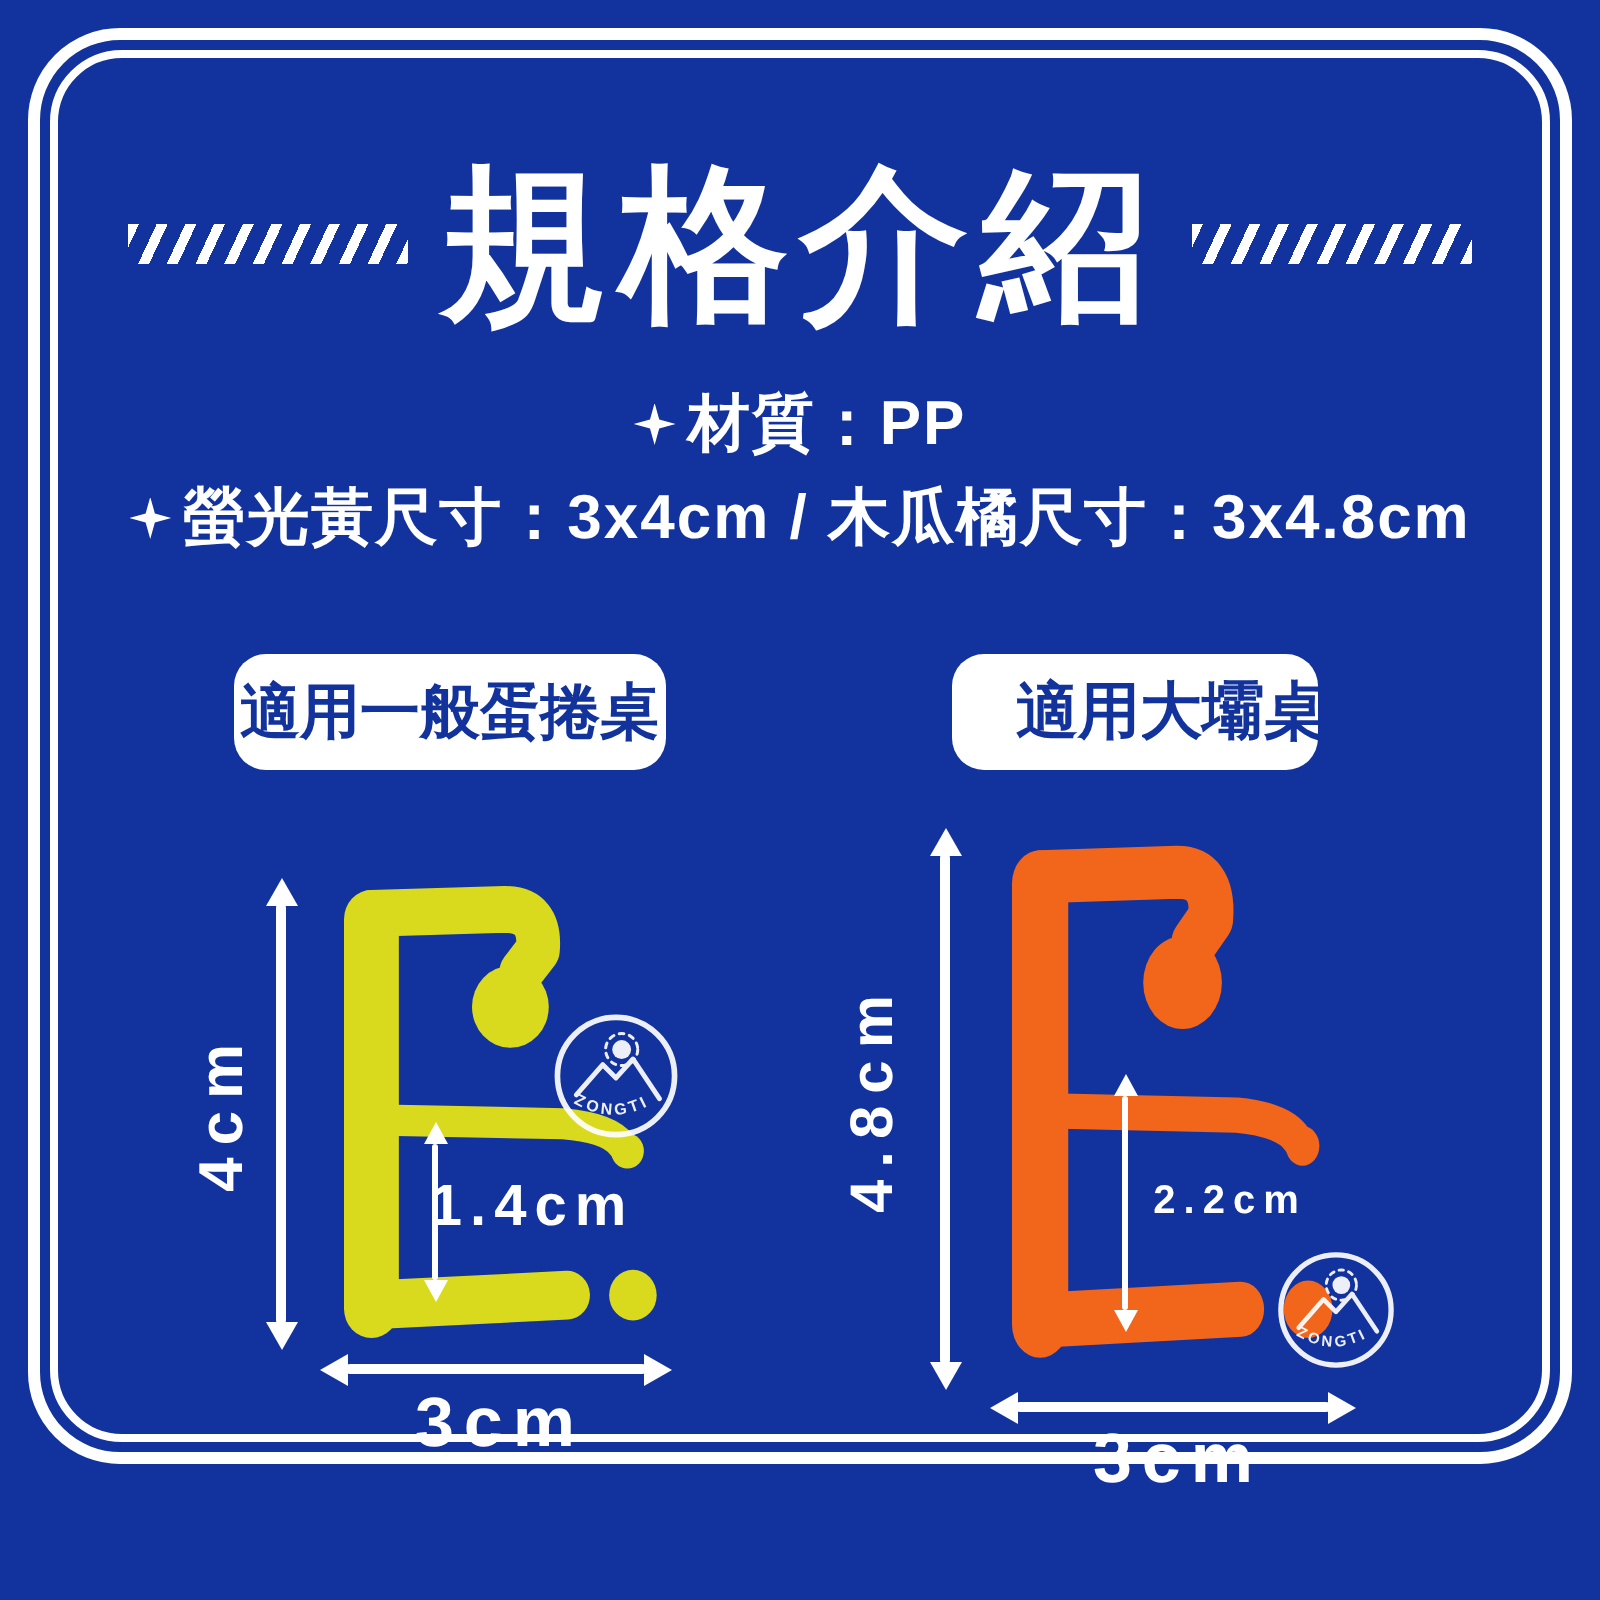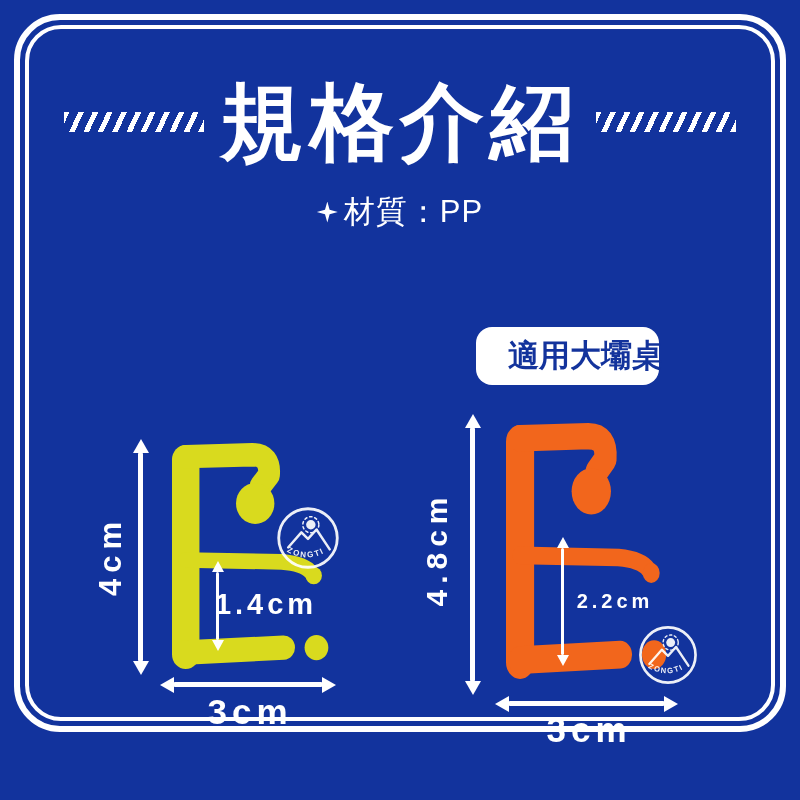--- a/index.html
+++ b/index.html
@@ -17,21 +17,21 @@
   
   .title-row{position:absolute;top:70px;left:0;width:100%;height:104px;
     display:flex;align-items:center;justify-content:center;gap:16px;}
   .slash-strip{width:140px;height:20px;
     background:repeating-linear-gradient(115deg,#fff 0 5px,transparent 5px 13px);}
   .page-title{font-size:84px;font-weight:900;letter-spacing:6px;line-height:1;
     white-space:nowrap;}
 
   
   .spec-line{position:absolute;left:0;width:100%;display:flex;
-    justify-content:center;align-items:center;font-size:31px;font-weight:400;
+    justify-content:center;align-items:center;font-size:31px;font-weight:700;
     letter-spacing:1px;white-space:nowrap;}
   .spec-line-1{top:191px;gap:52px;}
   .spec-line-2{top:238px;}
   .spec-item{display:flex;align-items:center;gap:6px;}
   .star{display:inline-block;width:21px;height:21px;background:#fff;flex:0 0 auto;
     clip-path:polygon(50% 0,61% 39%,100% 50%,61% 61%,50% 100%,39% 61%,0 50%,39% 39%);}
 
   
   .badge{position:absolute;background:#fff;border-radius:16px;height:58px;
     display:flex;align-items:center;justify-content:center;
@@ -120,21 +120,30 @@
     <div class="slash-strip"></div>
   </div>
 
   <div class="spec-line spec-line-1">
     <div class="spec-item">
       <span class="star"></span>
       <span>材質：PP</span>
     </div>
   </div>
 
+  <div class="spec-line spec-line-2">
+    <div class="spec-item">
+      <span class="star"></span>
+      <span>螢光黃尺寸：3x4cm / 木瓜橘尺寸：3x4.8cm</span>
+    </div>
+  </div>
 
+  <div class="badge badge-1">
+    <span>適用一般蛋捲桌</span>
+  </div>
   <div class="badge badge-2">
     <span>適用大壩桌</span>
   </div>
 
   <svg class="hook hook-yellow" viewBox="0 0 175 232" preserveAspectRatio="none" color="#d9da1e">
     <use href="#hook-shape"></use>
   </svg>
 
   <div class="dim-arrow-v arrow-v-yellow"></div>
   <div class="dim-arrow-v thin arrow-gap-yellow"></div>

